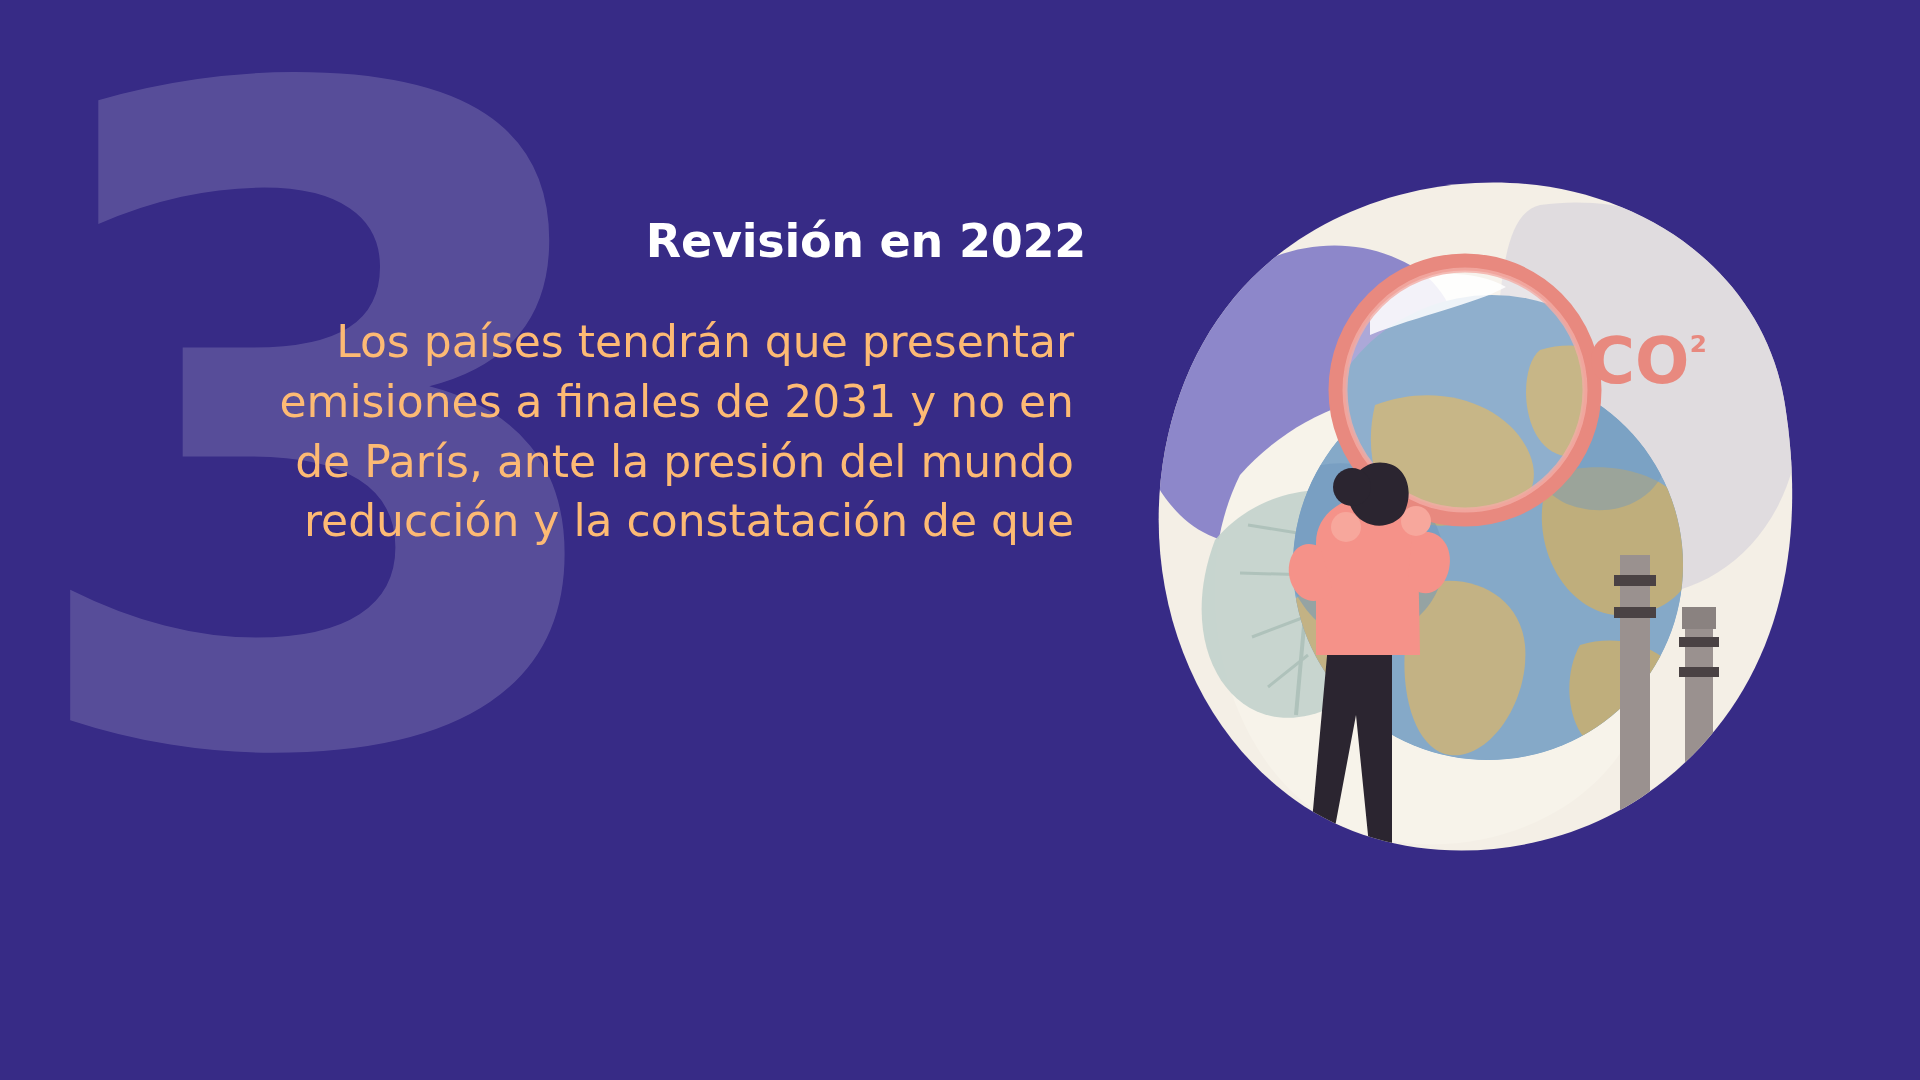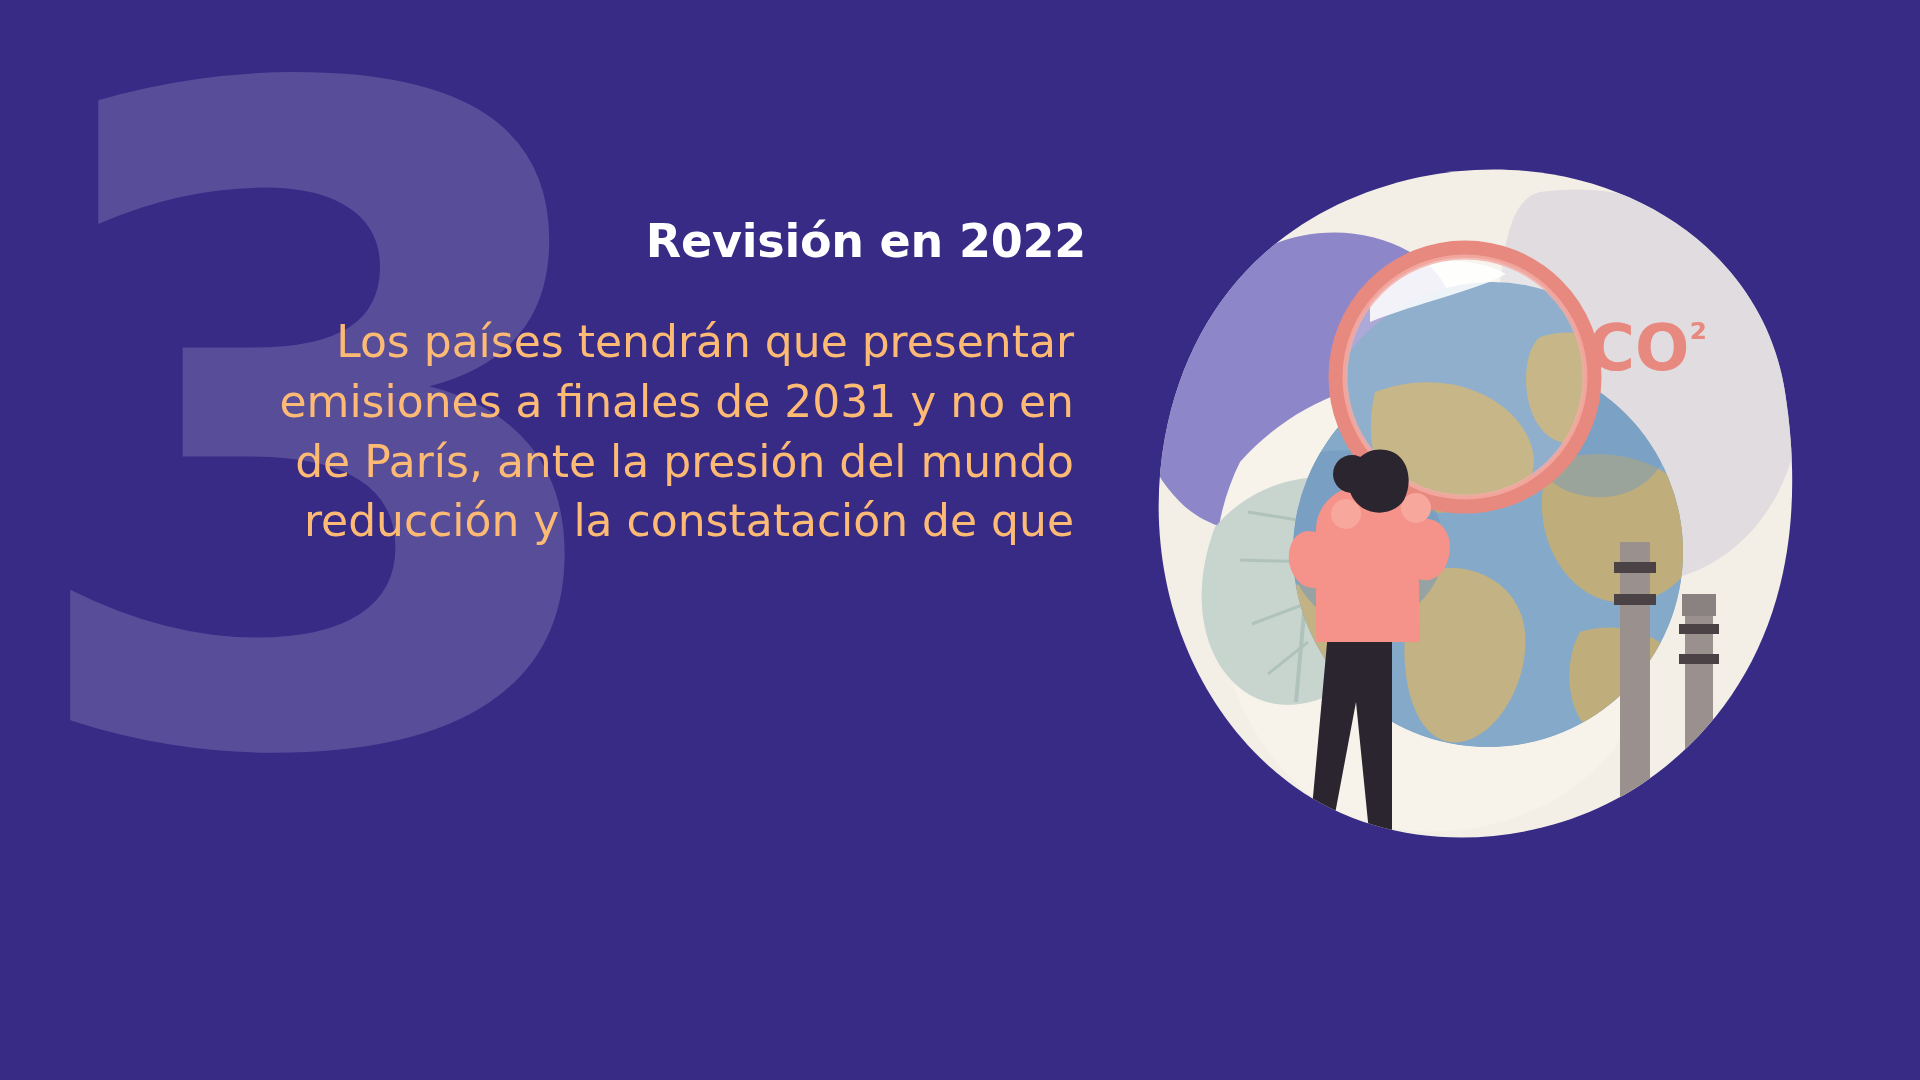--- a/index.html
+++ b/index.html
@@ -63,21 +63,21 @@
     margin: 12px;
     max-width: 880px;
     font-family: "DejaVu Sans", sans-serif;
   }
   .body-text .line { display: block; }
 
   
   .illustration {
     position: absolute;
     left: 1120px;
-    top: 162px;
+    top: 175px;
     width: 700px;
     height: 720px;
   }
   .illo-svg { display: block; width: 100%; height: 100%; }
 </style>
 </head>
 <body>
 
 <div class="slide">
 

